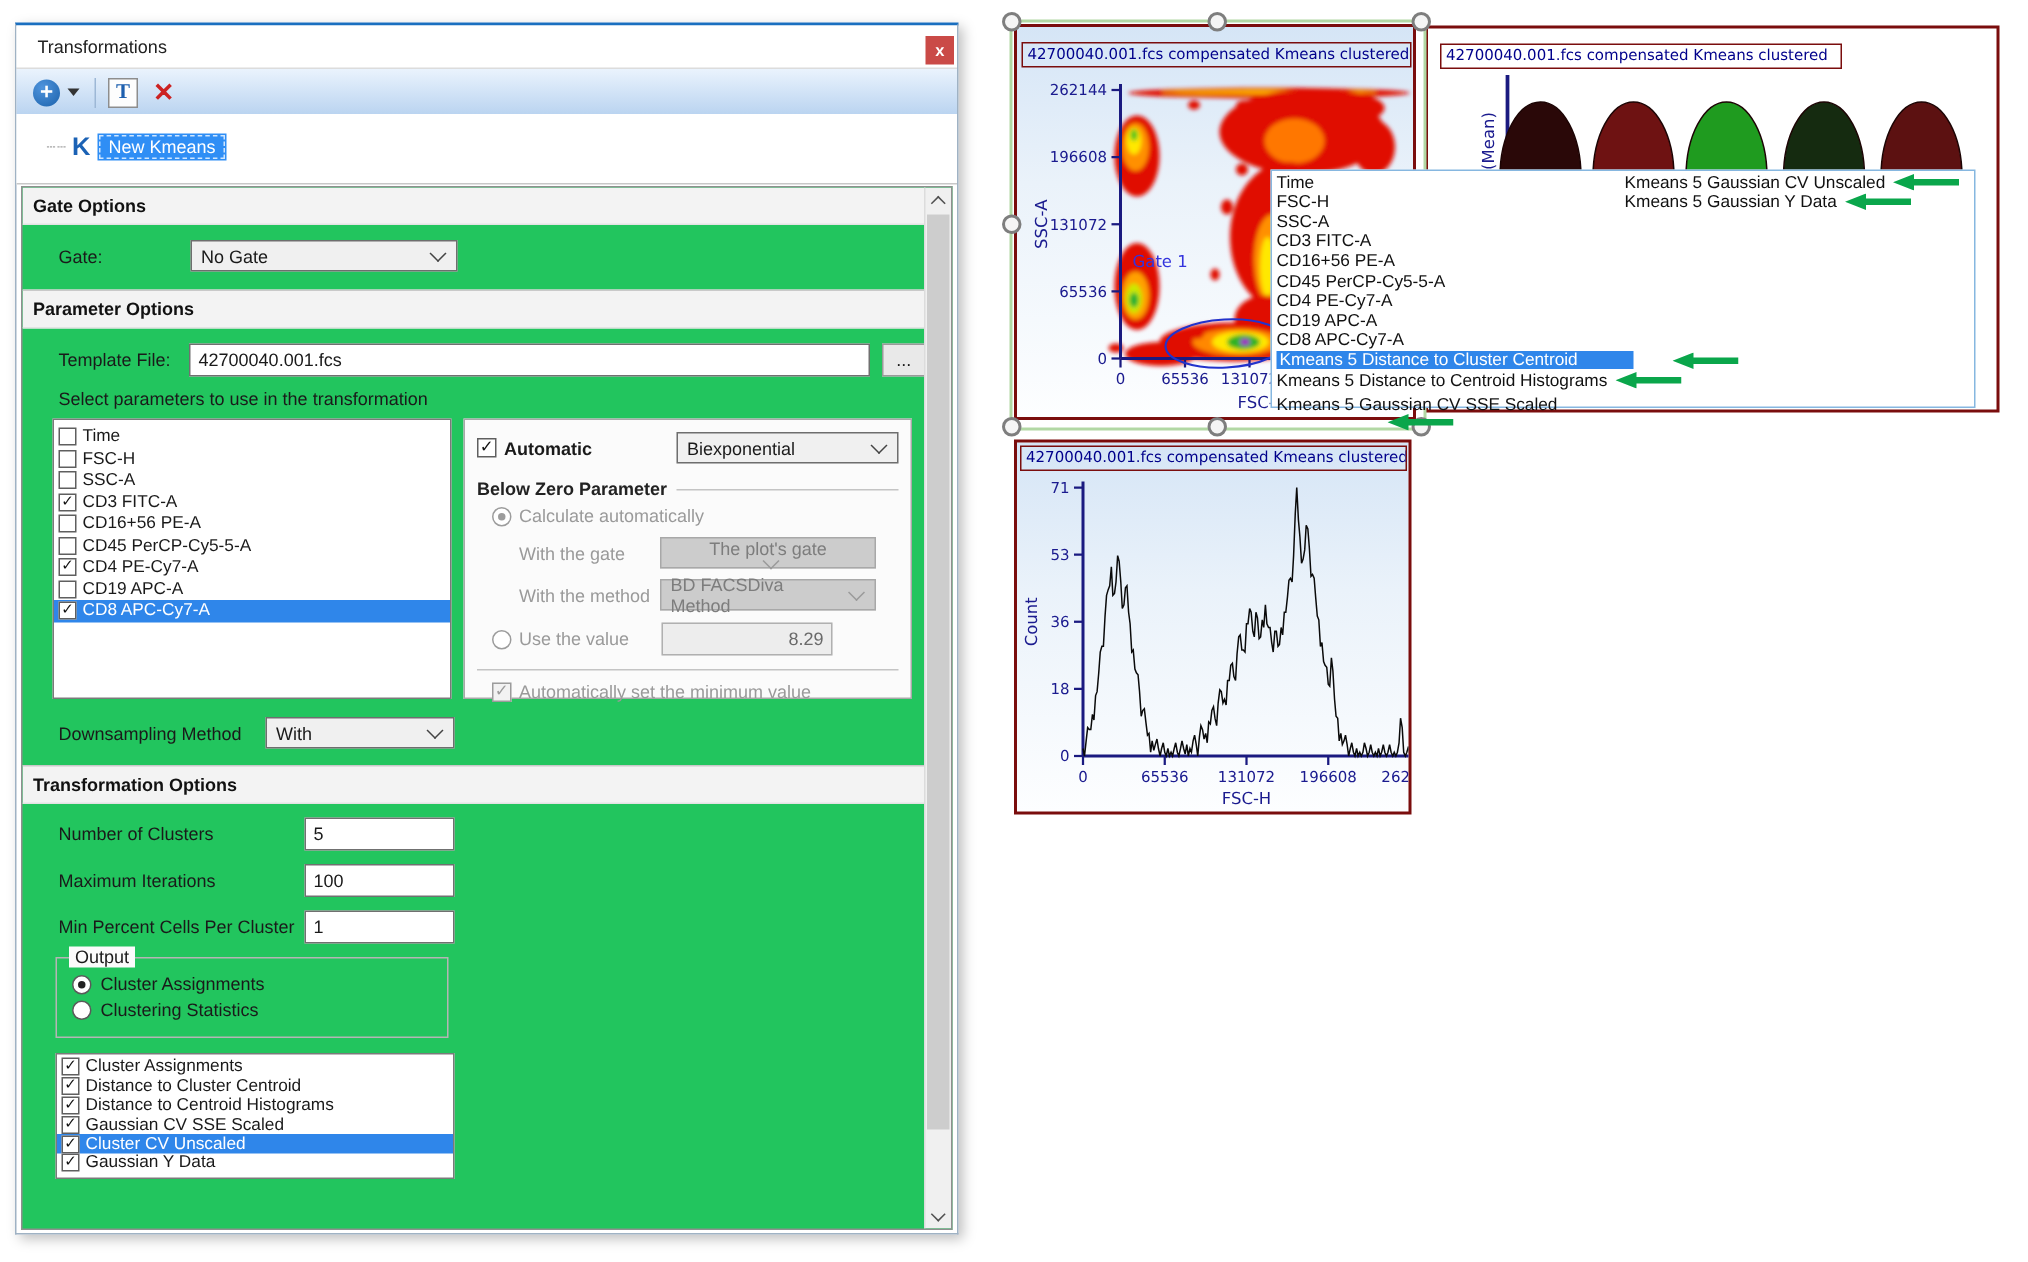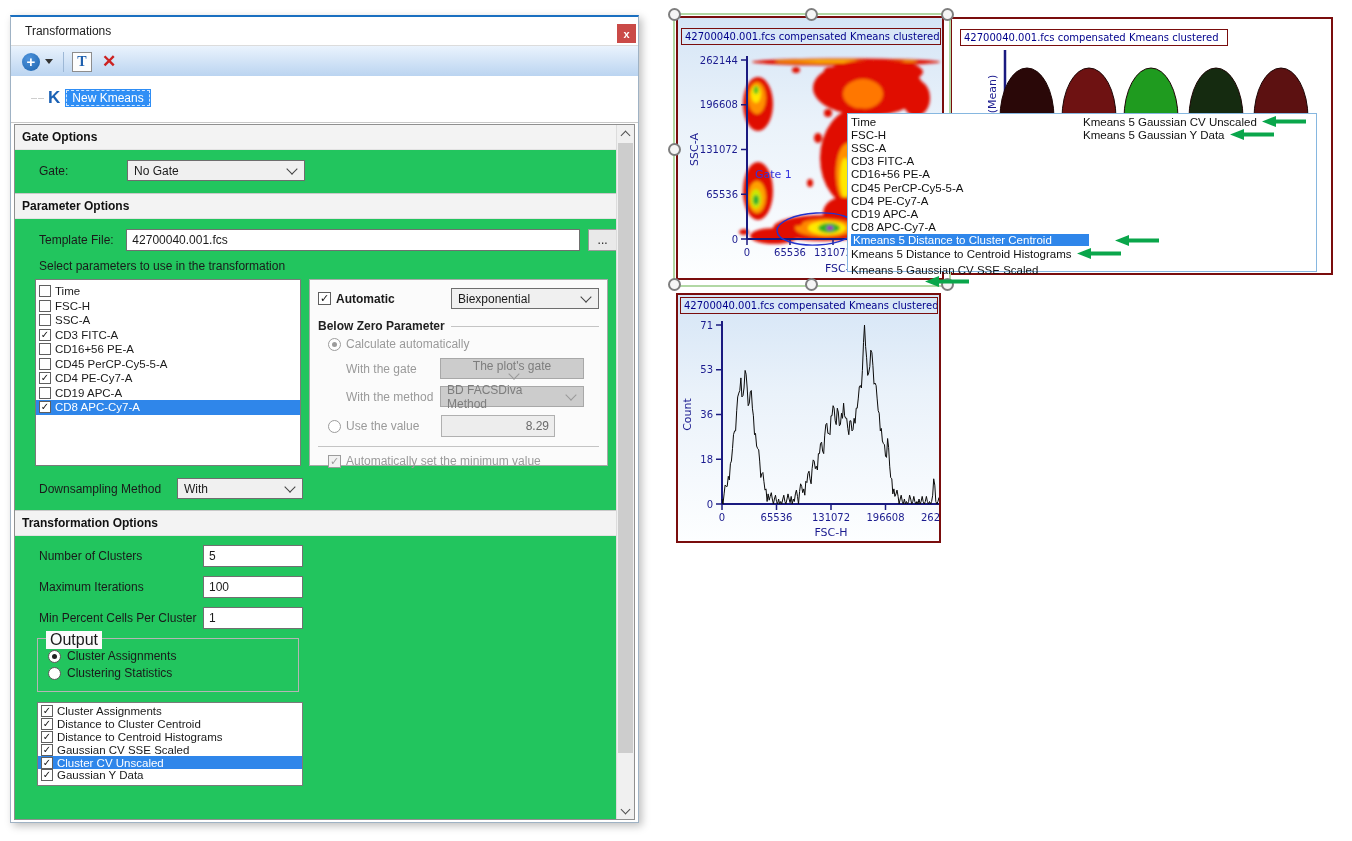--- a/index.html
+++ b/index.html
@@ -51,21 +51,21 @@
   .rb{box-sizing:border-box;width:13px;height:13px;border:1px solid #5a5a5a;border-radius:50%;background:#fff;
       display:inline-flex;align-items:center;justify-content:center;flex:0 0 auto;}
   .rb .dot{width:5px;height:5px;border-radius:50%;background:#222;}
   .rb.dis{border-color:#9c9c9c;}
   .rb.dis .dot{background:#9c9c9c;}
   .listbox{background:#fff;border:1px solid #7a7a7a;overflow:hidden;}
   .li{display:flex;align-items:center;height:14.5px;padding-left:3px;font-size:11.5px;white-space:nowrap;}
   .li .cb{width:12px;height:12px;font-size:10px;margin-right:4px;}
   .li.sel{background:#2f86ea;color:#fff;}
   .groupbox{border:1px solid #b5b5b5;position:relative;}
-  .gb-leg{position:absolute;top:-8px;left:8px;background:#fbfbfb;padding:0 4px;font-size:16px;}
+  .gb-leg{position:absolute;top:-8px;left:8px;background:#fbfbfb;padding:0 4px;font-size:12px;}
   .bzp-head{display:flex;align-items:center;font-weight:bold;font-size:12px;color:#222;}
   .bzp-head .ln{flex:1;height:1px;background:#c4c4c4;margin-left:6px;}
   .btn{box-sizing:border-box;background:#e4e4e4;border:1px solid #6a6a6a;font-size:12px;height:22px;
        display:flex;align-items:center;justify-content:center;outline:1px dotted #555;outline-offset:-4px;padding:0 8px;}
   
   .vscroll{position:absolute;right:0;top:0;width:17px;bottom:0;background:#f0f0f0;border-left:1px solid #dcdcdc;}
   .sarrow{position:absolute;left:0;width:17px;height:17px;display:flex;align-items:center;justify-content:center;}
   .sarrow .ch{width:6px;height:6px;border-right:1.5px solid #505050;border-bottom:1.5px solid #505050;}
   .sarrow.up .ch{transform:rotate(-135deg);margin-top:3px;}
   .sarrow.down .ch{transform:rotate(45deg);margin-bottom:3px;}

